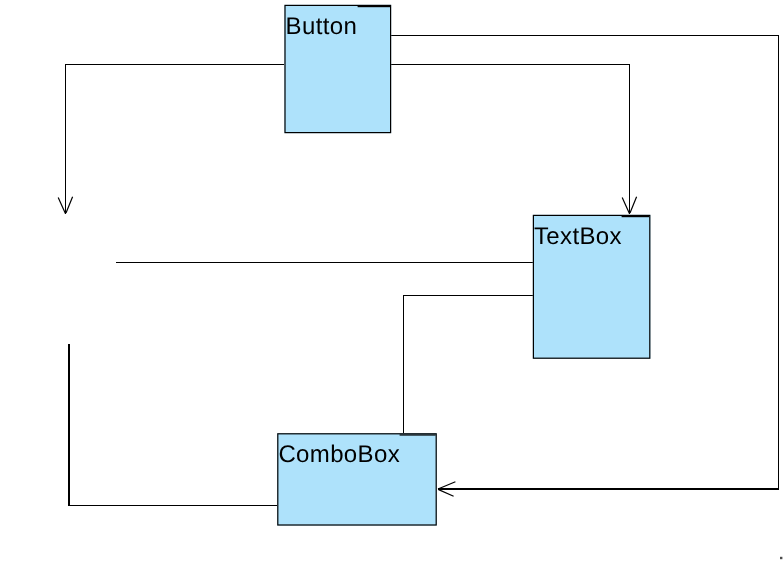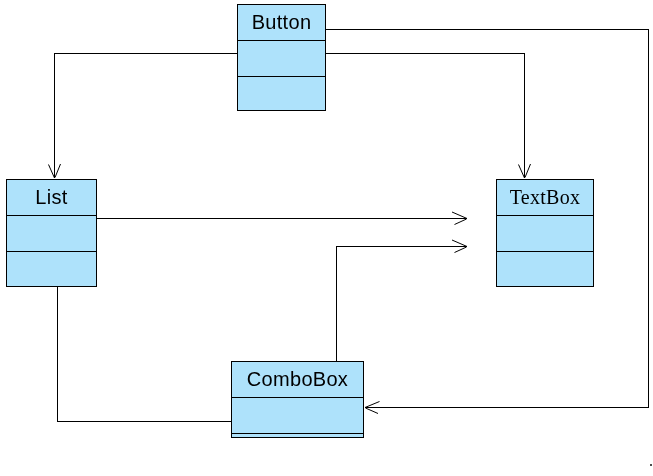--- a/index.html
+++ b/index.html
@@ -10,21 +10,21 @@
     font-family:"Liberation Sans", sans-serif;
     overflow:hidden;
   }
   #wires{position:absolute;left:0;top:0;width:653px;height:476px;}
   .uml-class{
     position:absolute;
     box-sizing:border-box;
     border:1px solid #000;
     background:#AEE2FB;
     display:flex;
-    flex-direction:column;
+    flex-direction:row;
   }
   .compartment{box-sizing:border-box;}
   .compartment.title{
     height:35px;
     display:flex;align-items:center;justify-content:center;
     font-size:20px;
     color:#000;
     white-space:nowrap;
     letter-spacing:0.3px;
   }
@@ -70,27 +70,22 @@
       <path d="M 57.5 287 L 57.5 421.5 L 231 421.5" shape-rendering="crispEdges"></path>
     </g>
   </svg>
 
   <div class="uml-class" style="left:237px;top:4px;width:89px;height:107px;">
     <div class="compartment title">Button</div>
     <div class="compartment attrs"></div>
     <div class="compartment ops"></div>
   </div>
 
-  <div class="uml-class" style="left:6px;top:179px;width:91px;height:108px;">
-    <div class="compartment title">List</div>
-    <div class="compartment attrs"></div>
-    <div class="compartment ops"></div>
-  </div>
 
-  <div class="uml-class" style="left:496px;top:179px;width:98px;height:108px;font-family:Liberation Serif, serif;">
+  <div class="uml-class" style="left:444px;top:179px;width:98px;height:120px;">
     <div class="compartment title">TextBox</div>
     <div class="compartment attrs"></div>
     <div class="compartment ops"></div>
   </div>
 
   <div class="uml-class" style="left:231px;top:361px;width:133px;height:77px;">
     <div class="compartment title">ComboBox</div>
     <div class="compartment attrs"></div>
     <div class="compartment ops"></div>
   </div>

